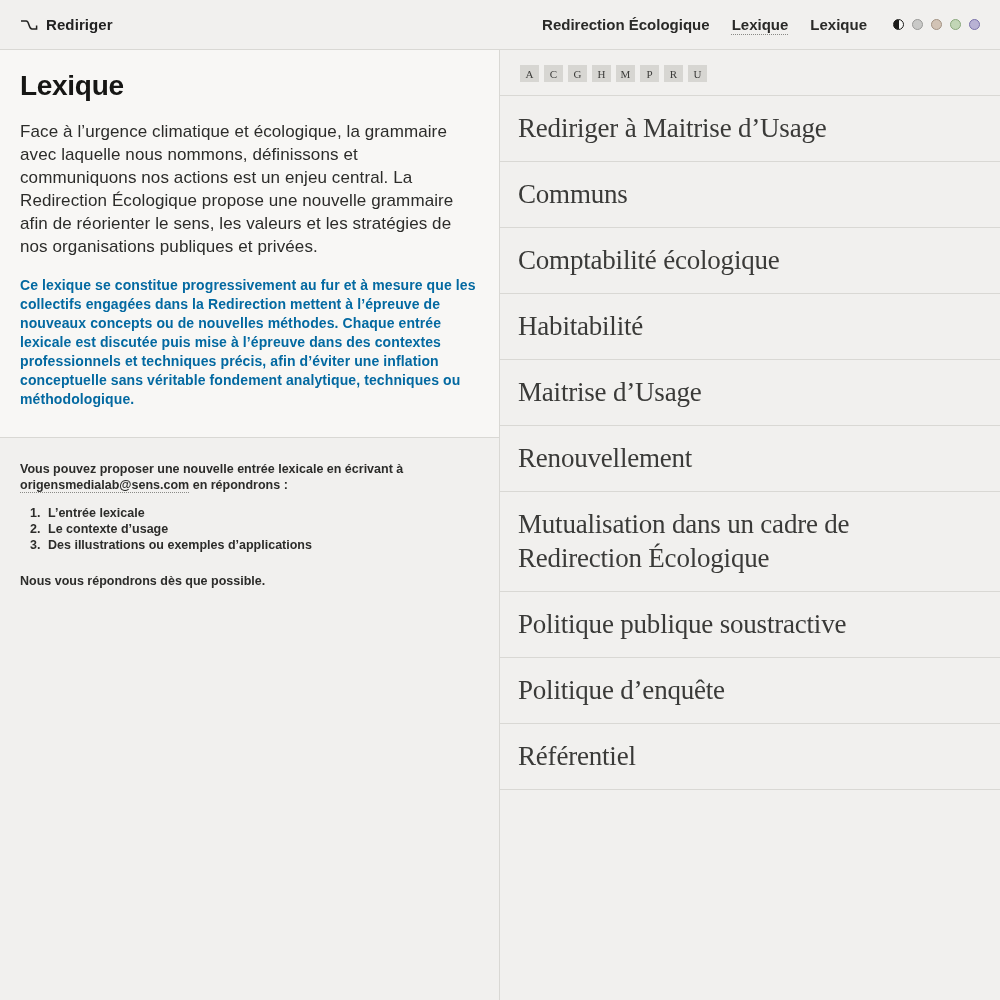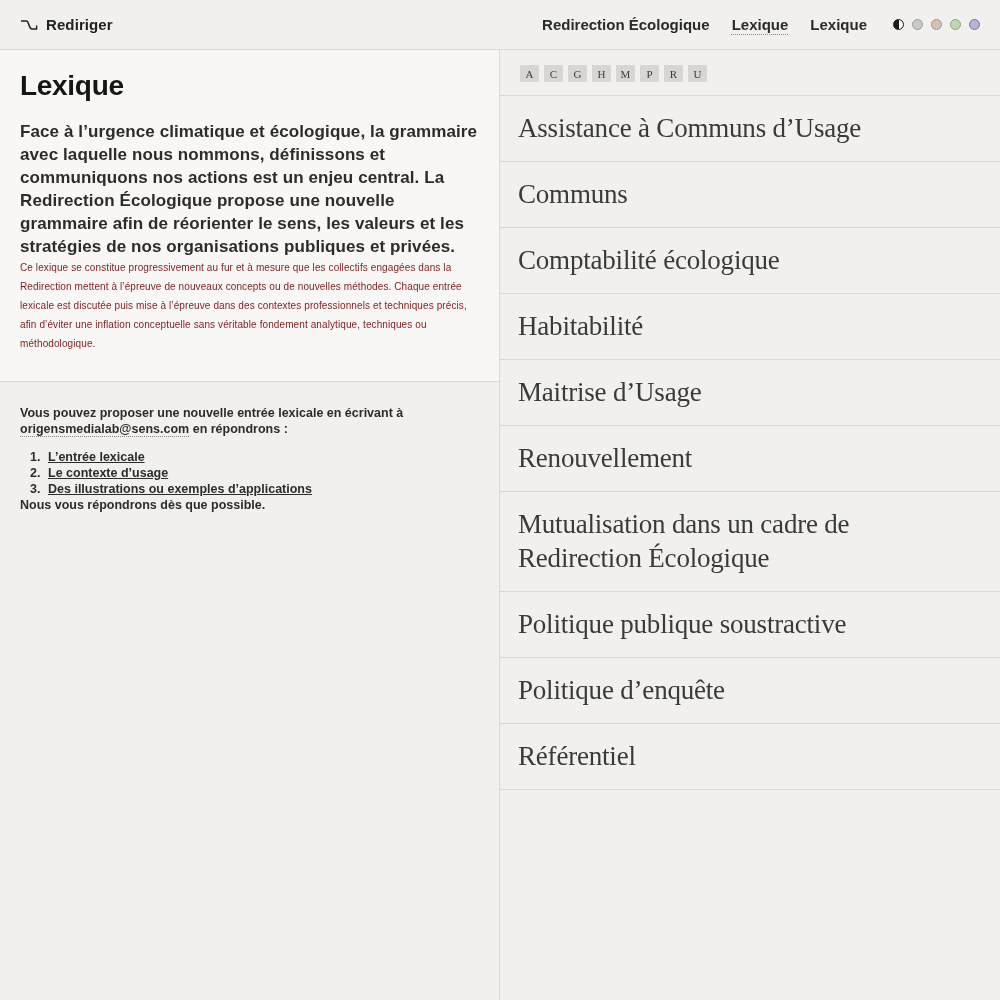--- a/index.html
+++ b/index.html
@@ -39,29 +39,29 @@
   .main{ display:flex; height:950px; }
   .col-left{ width:500px; border-right:1px solid #d9d8d4; }
   .col-right{ flex:1; overflow:hidden; }
   
   .intro-box{
     background:#f8f7f5; border-bottom:1px solid #d9d8d4;
     padding:16px 20px 28px 20px;
   }
   .page-title{ font-size:28px; font-weight:700; letter-spacing:-.3px; color:#161614; margin:4px 0 18px; }
   .lead{
-    font-size:17px; font-weight:700; line-height:23px; color:#2c2c2a;
-    letter-spacing:.1px; 
+    font-size:17px; font-weight:400; line-height:23px; color:#2c2c2a;
+    letter-spacing:.1px; margin-bottom:18px;
   }
   .body-p{
-    font-size:10px; font-weight:400; line-height:19px; color:#7f1d1d; letter-spacing:.1px;
+    font-size:14px; font-weight:700; line-height:19px; color:#0369a1; letter-spacing:.1px;
   }
   .contribute{ padding:23px 26px 0 20px; font-size:12.5px; font-weight:700; line-height:16px; color:#2c2c2a; }
   .contribute a{ color:#2c2c2a; text-decoration:underline dotted 1px #8a8a86; text-underline-offset:3px; cursor:pointer; }
-  .contribute ol{ margin:12px 0 0 0; padding-left:24px;text-decoration:underline; }
+  .contribute ol{ margin:12px 0 20px 0; padding-left:24px; }
   .contribute li{ margin-bottom:0; padding-left:4px; }
   .contribute .outro{ }
   
   .letter-row{ padding:15px 0 13px 20px; display:flex; gap:5px; border-bottom:1px solid #d9d8d4; }
   .letter-chip{
     width:19px; height:17px; background:#d7d6d2; border:none; cursor:pointer;
     font-family:"Liberation Serif", serif; font-size:11px; color:#3c3c3a;
     display:flex; align-items:center; justify-content:center;
   }
   .entries{ list-style:none; }
@@ -124,21 +124,21 @@
         <button class="letter-chip">A</button>
         <button class="letter-chip">C</button>
         <button class="letter-chip">G</button>
         <button class="letter-chip">H</button>
         <button class="letter-chip">M</button>
         <button class="letter-chip">P</button>
         <button class="letter-chip">R</button>
         <button class="letter-chip">U</button>
       </div>
     <ul class="entries">
-        <li>Assistance à Communs d’Usage</li>
+        <li>Rediriger à Maitrise d’Usage</li>
         <li>Communs</li>
         <li>Comptabilité écologique</li>
         <li>Habitabilité</li>
         <li>Maitrise d’Usage</li>
         <li>Renouvellement</li>
         <li>Mutualisation dans un cadre de Redirection Écologique</li>
         <li>Politique publique soustractive</li>
         <li>Politique d’enquête</li>
         <li>Référentiel</li>
       </ul>

